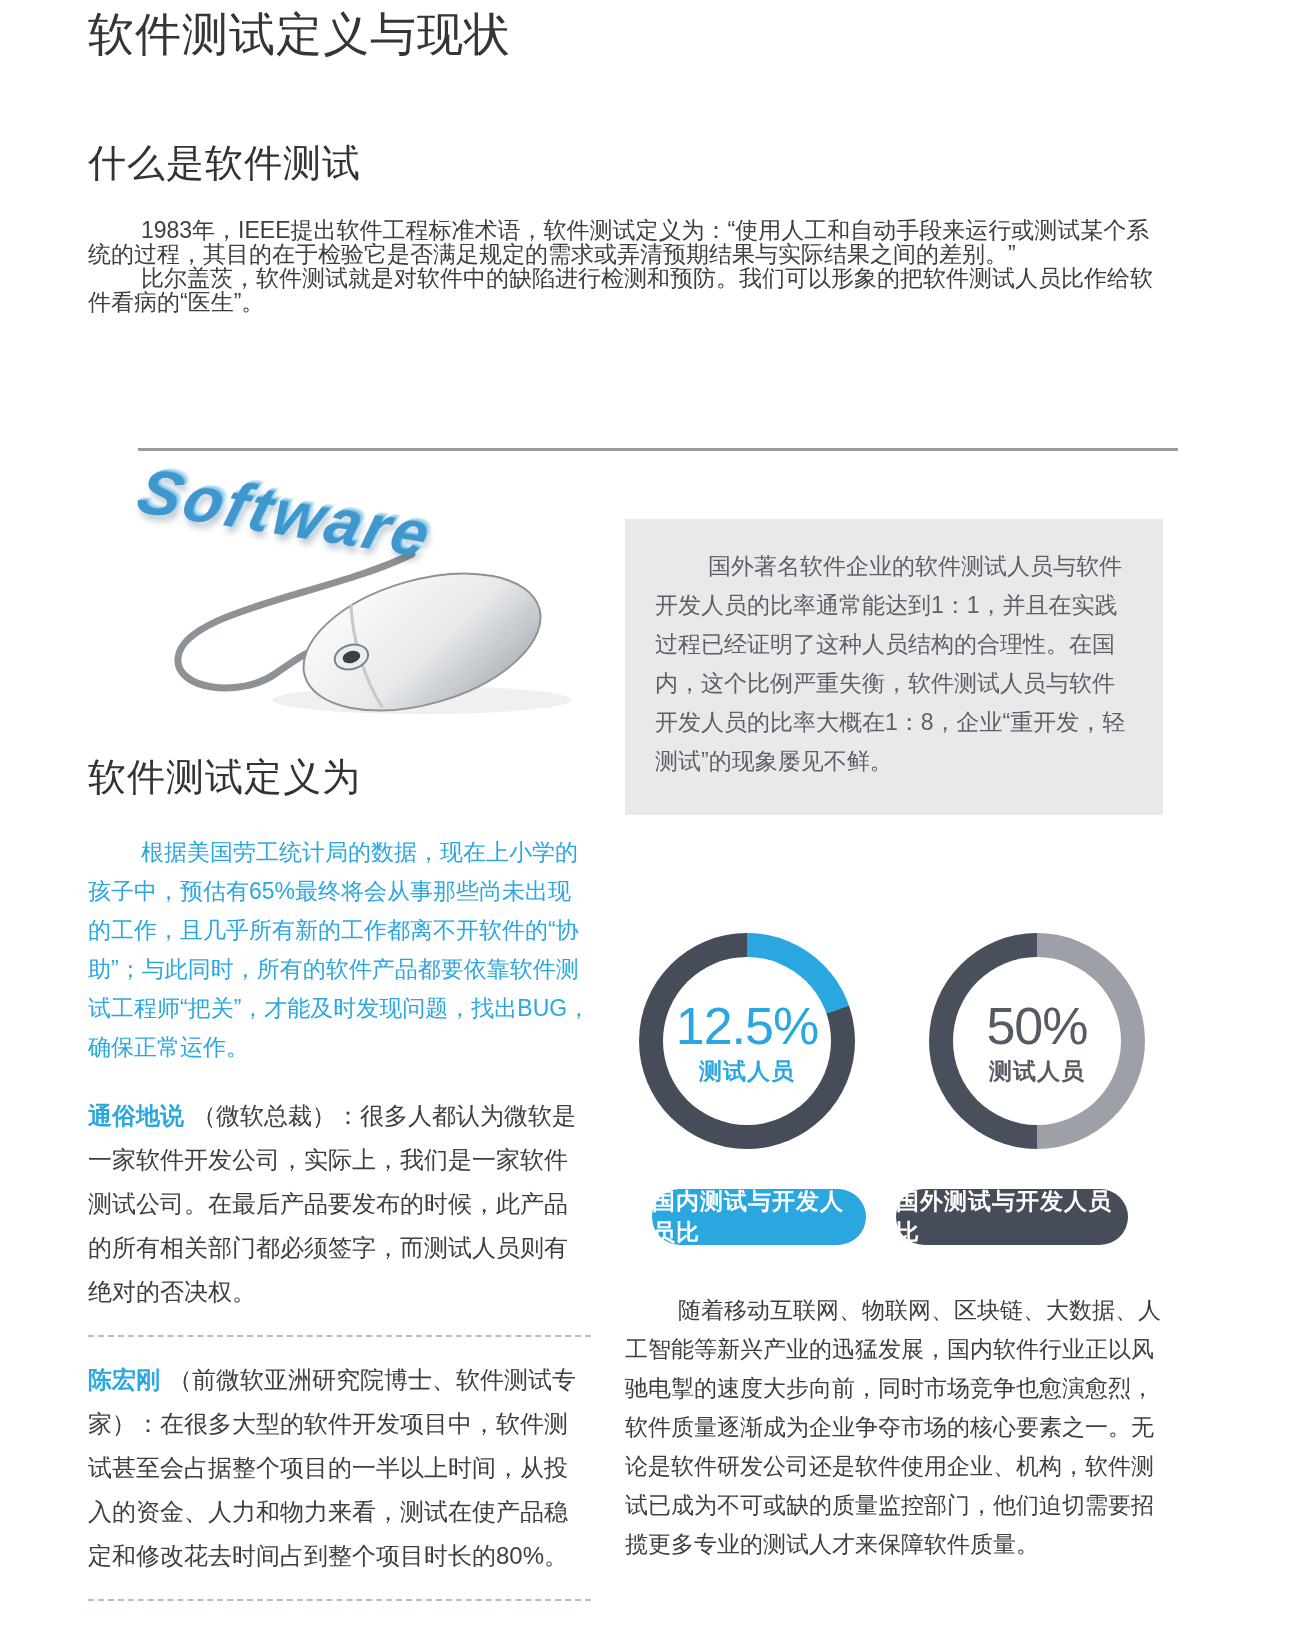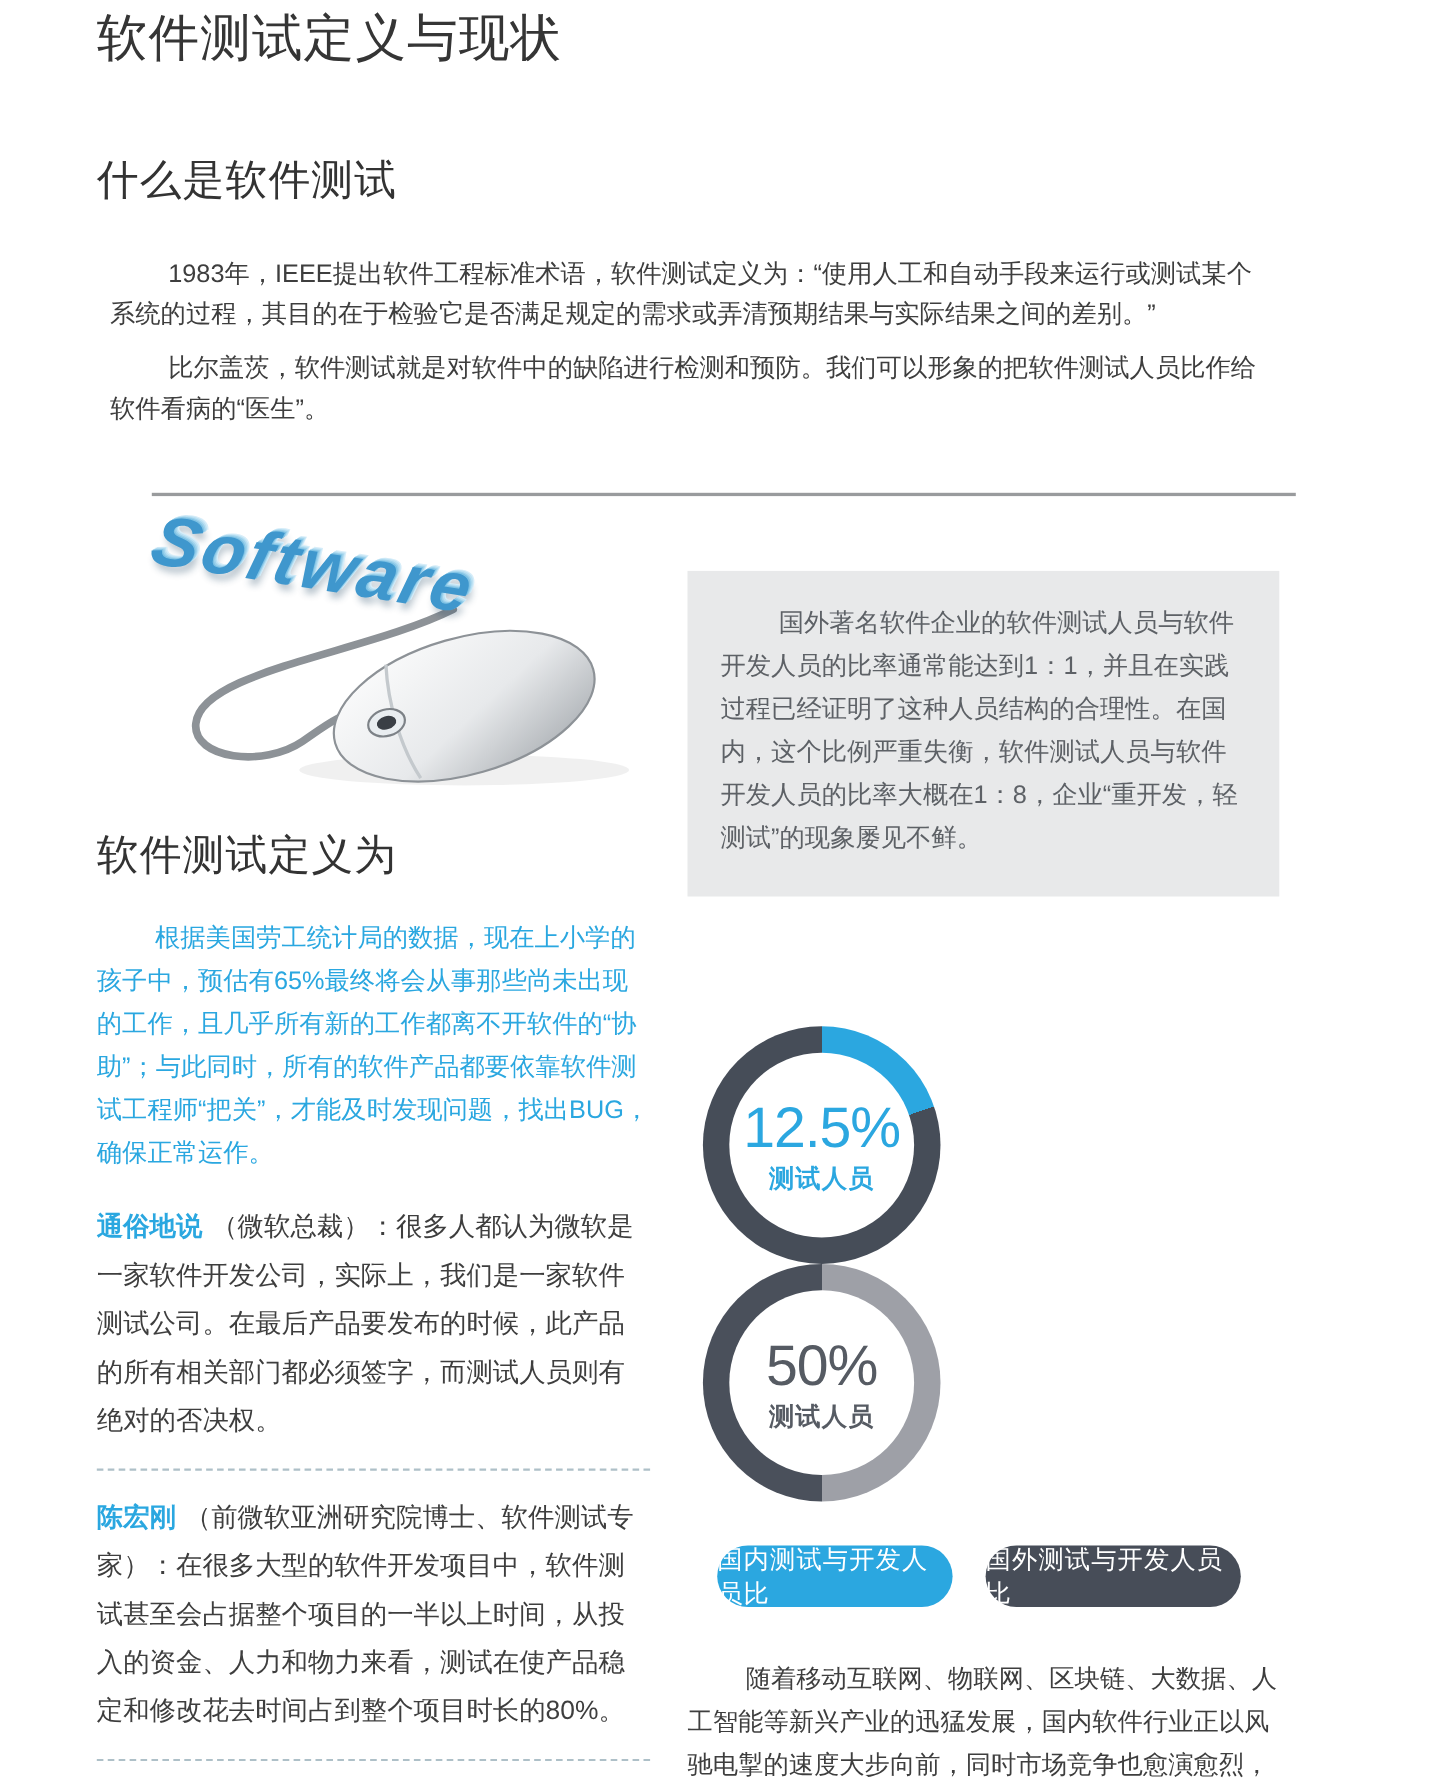--- a/index.html
+++ b/index.html
@@ -6,21 +6,21 @@
   body{font-family:"Liberation Sans","DejaVu Sans",sans-serif;color:#3e3e3e;}
   #canvas{position:relative;width:1308px;height:1626px;background:#ffffff;overflow:hidden;}
 
   
   .page-title{position:absolute;left:88px;top:4px;font-size:46px;font-weight:500;color:#353535;letter-spacing:1px;margin:0;}
   .h2{font-size:38px;font-weight:500;color:#333333;letter-spacing:1px;margin:0;}
   .h2-what{position:absolute;left:88px;top:138px;}
 
   
   .intro-block{position:absolute;left:88px;top:218px;width:1082px;}
-  .body-text{font-size:23px;line-height:37px;color:#3e3e3e;margin:12px;text-indent:2.3em;}
+  .body-text{font-size:23px;line-height:24px;color:#3e3e3e;margin:0;text-indent:2.3em;}
 
   .divider{position:absolute;left:138px;top:448px;width:1040px;height:3px;background:#999b9d;}
 
   
   .software-art{position:absolute;left:112px;top:462px;width:470px;height:258px;}
   .software-word{position:absolute;left:26px;top:14px;transform:rotate(9deg) skewX(-6deg);
     font-size:64px;font-weight:700;font-style:italic;color:#3f97cd;letter-spacing:3px;
     text-shadow:1px -1px 0 #7fc2e4,2px -2px 0 #9ed2ec,3px -3px 0 #bce1f3,4px -4px 0 #d6edf9,4px 5px 7px rgba(20,60,90,.3);}
   .mouse-svg{position:absolute;left:0;top:0;width:470px;height:258px;}
 
@@ -31,35 +31,35 @@
   .quote.last{border-bottom:none;position:relative;}
   .q-name{color:#2aa7e0;font-weight:700;margin-right:8px;}
   .q-role{color:#3e3e3e;}
 
   
   .right-col{position:absolute;left:625px;top:519px;width:538px;}
   .status-box{background:#e8e9ea;padding:28px 30px 34px 30px;box-sizing:border-box;}
   .status-heading{font-size:31px;color:#8b9197;text-align:center;letter-spacing:2px;margin:8px 0 24px 0;}
   .status-body{font-size:23px;line-height:39px;color:#5d6166;margin:0;text-indent:2.3em;}
 
-  .donut-row{margin-top:118px;display:flex;justify-content:space-between;padding:0 18px 0 14px;flex-direction:column;}
+  .donut-row{margin-top:118px;display:flex;justify-content:space-between;padding:0 18px 0 14px;}
   .donut{position:relative;width:216px;height:216px;}
   .ring{width:100%;height:100%;border-radius:50%;}
   .ring-domestic{background:conic-gradient(#2ba7e0 0deg 71deg,#464d58 71deg 360deg);}
   .ring-foreign{background:conic-gradient(#9ea0a7 0deg 180deg,#4a505b 180deg 360deg);}
   .hole{position:absolute;inset:24px;background:#ffffff;border-radius:50%;
     display:flex;flex-direction:column;align-items:center;justify-content:center;}
   .donut-value{font-size:52px;font-weight:400;letter-spacing:-1px;}
   .donut-label{font-size:23px;font-weight:700;margin-top:0;letter-spacing:1px;}
   .c-blue{color:#2ba7e0;}
   .c-dark{color:#565b63;}
 
   .caption-row{margin-top:40px;display:flex;padding-left:27px;gap:30px;}
   .pill{height:56px;border-radius:28px;display:flex;align-items:center;justify-content:center;
-    color:#ffffff;font-size:23px;font-weight:400;letter-spacing:1px;}
+    color:#ffffff;font-size:23px;font-weight:700;letter-spacing:1px;}
   .pill-blue{width:214px;background:#2ba7e0;}
   .pill-dark{width:232px;background:#474d58;}
 
   .outlook{margin:46px 0 0 0;font-size:23px;line-height:39px;color:#3e3e3e;text-indent:2.3em;}
 </style>
 </head>
 <body>
 
 <div id="canvas">
 

